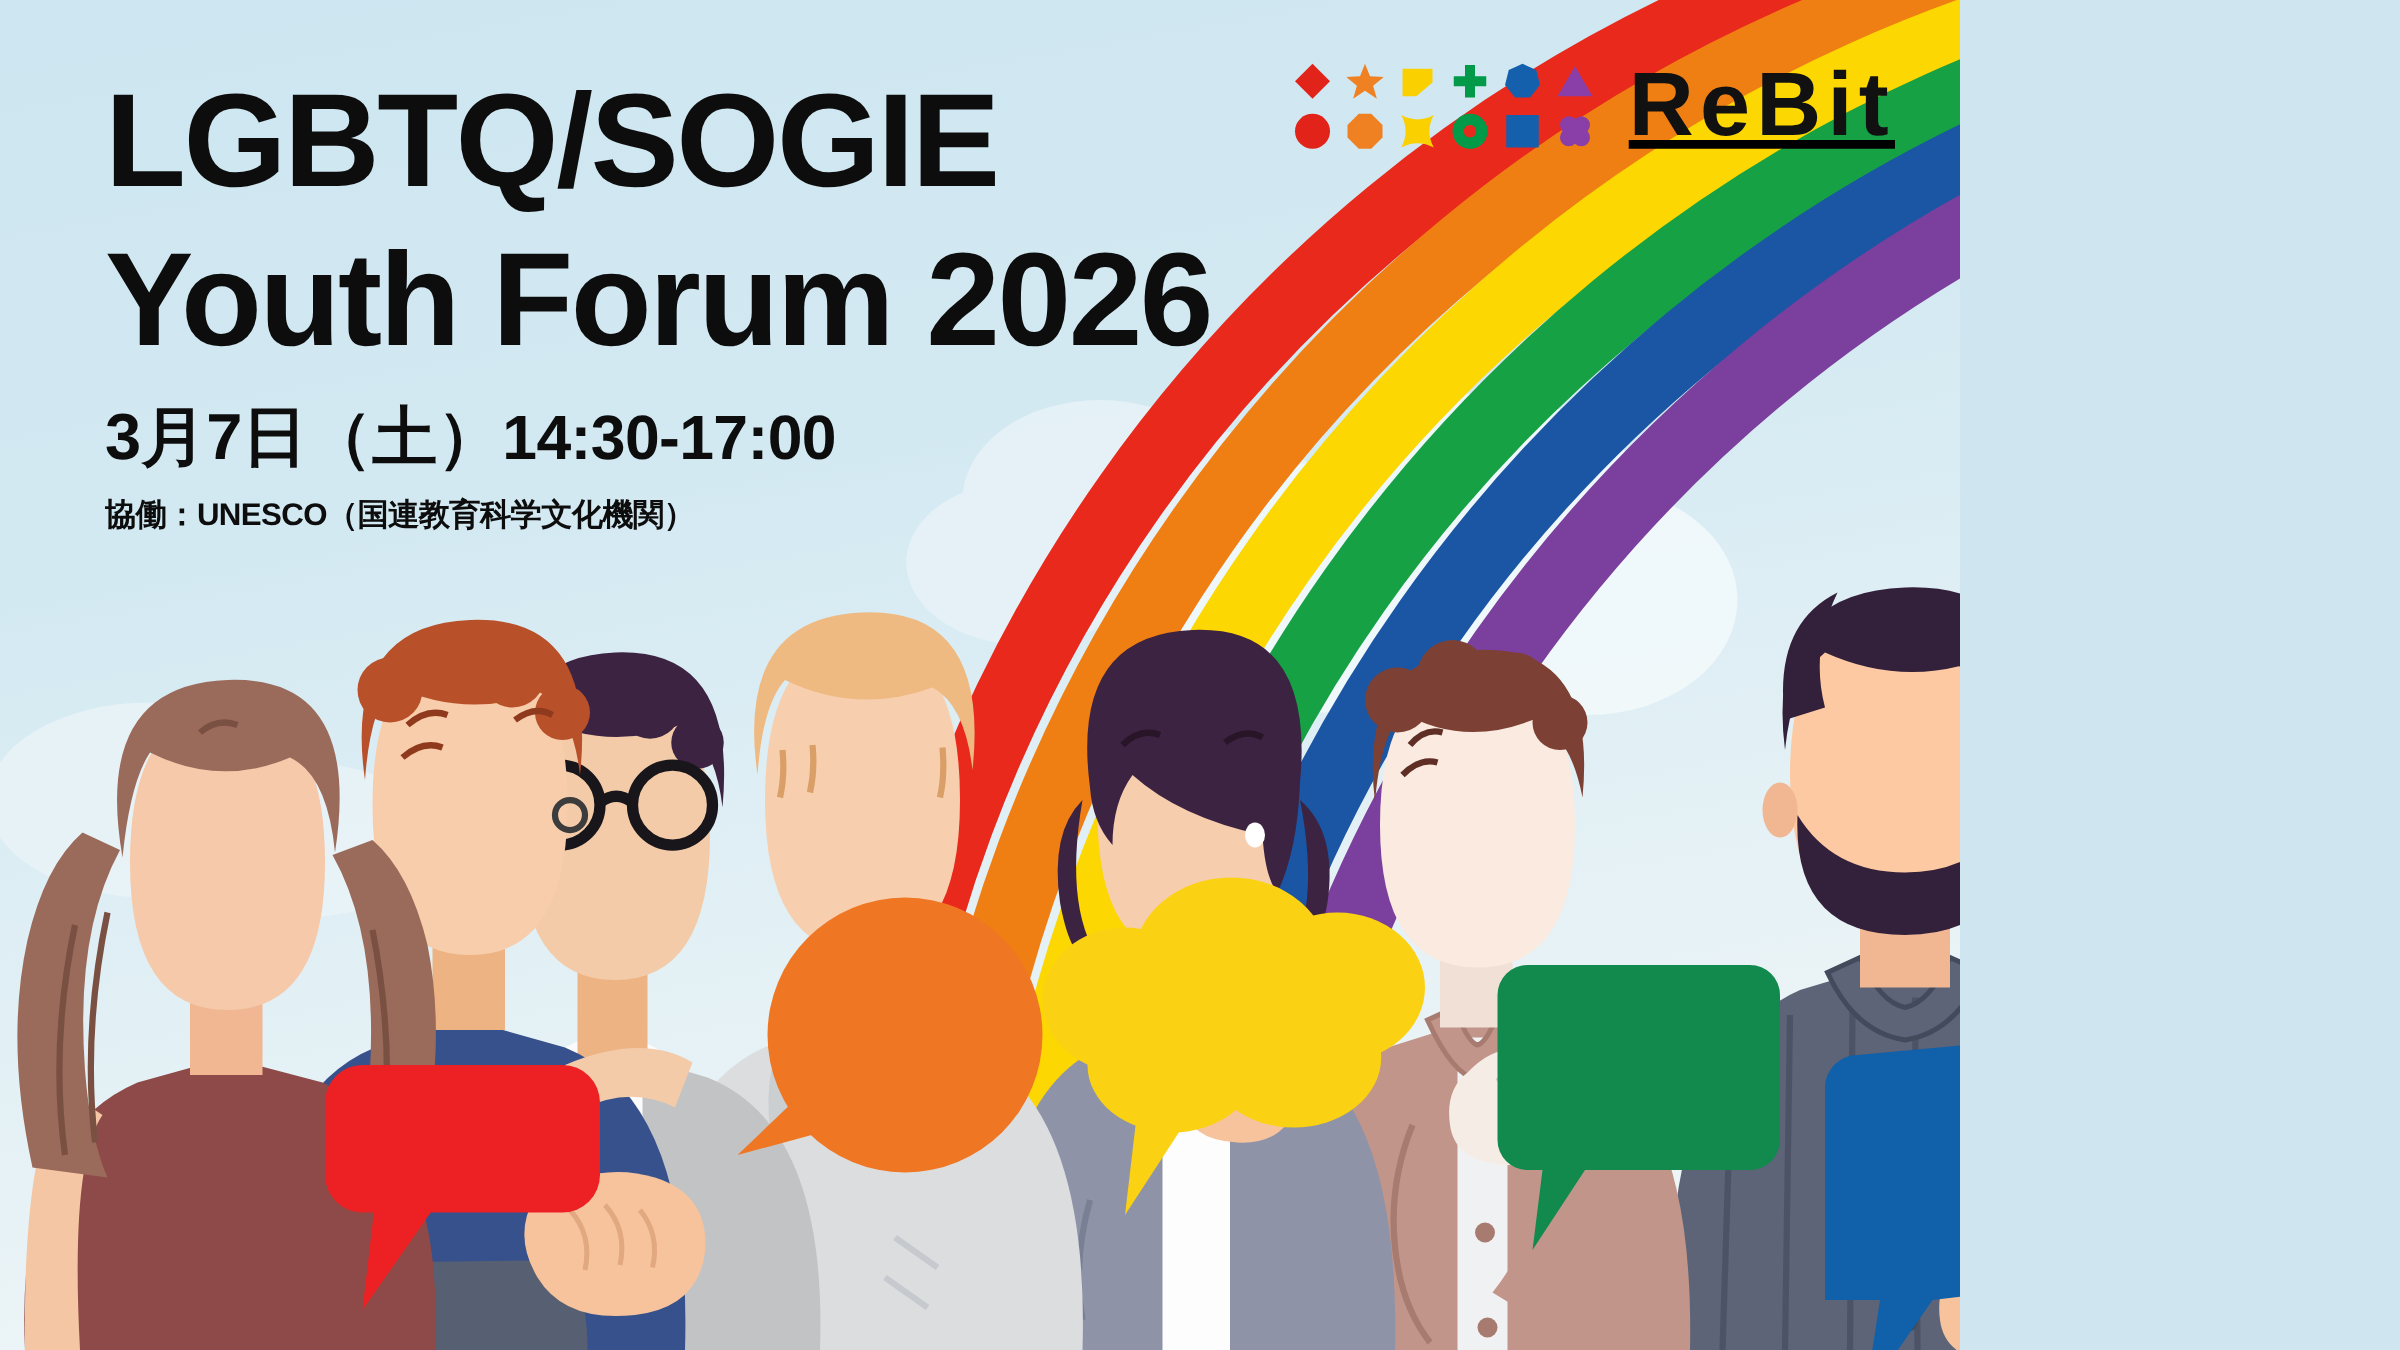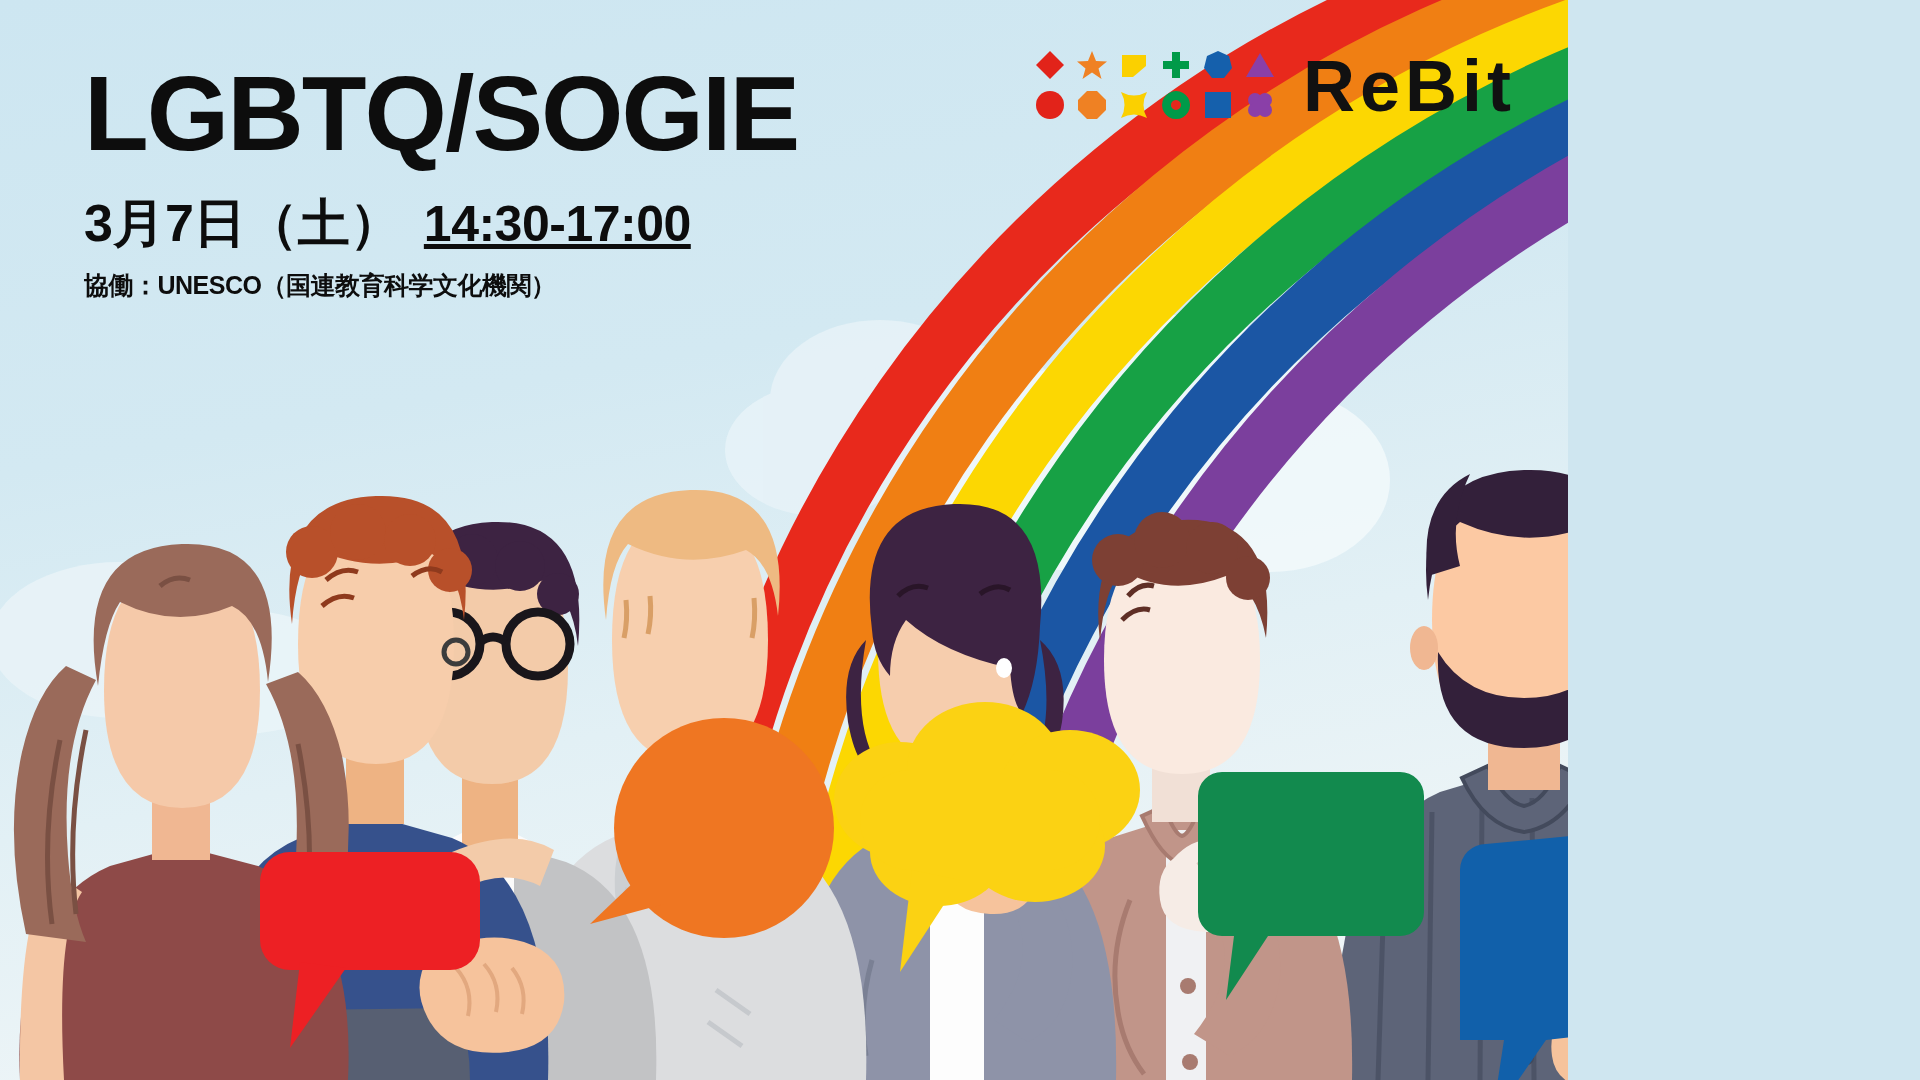--- a/index.html
+++ b/index.html
@@ -22,29 +22,29 @@
     font-weight:700;color:#0d0d0d;
     font-size:106px;line-height:1.16;letter-spacing:-2px;
     white-space:nowrap;margin:0;
   }
   .h1.l2{margin-top:4px;}
   .dateline{
     margin:22px 0 0 0;color:#0d0d0d;font-weight:700;
     font-size:52px;line-height:1;white-space:nowrap;
     font-family:"Liberation Sans","DejaVu Sans",sans-serif;
   }
-  .dateline .time{font-size:50px;margin-left:22px;letter-spacing:-0.5px;text-decoration:underline;}
+  .dateline .time{font-size:50px;letter-spacing:-0.5px;}
   .partner{
     margin:24px 0 0 0;color:#0d0d0d;font-weight:700;
     font-size:25px;line-height:1;white-space:nowrap;letter-spacing:-0.5px;
     font-family:"Liberation Sans","DejaVu Sans",sans-serif;
   }
 
   
-  #logo{position:absolute;right:52px;top:48px;z-index:45;display:flex;align-items:flex-end;gap:22px;}
+  #logo{position:absolute;right:52px;top:48px;z-index:45;display:flex;align-items:flex-start;gap:22px;text-decoration:underline;}
   #logo-marks{display:grid;grid-template-columns:repeat(6,34px);grid-template-rows:repeat(2,34px);
     column-gap:8px;row-gap:6px;align-items:center;justify-items:center;}
   .mk{width:30px;height:30px;}
   .logo-word{
     font-family:"Liberation Sans","DejaVu Sans",sans-serif;
     font-weight:700;font-size:72px;color:#111;letter-spacing:5px;line-height:1;
     margin-left:4px;
   }
 </style>
 </head>
@@ -327,20 +327,21 @@
 
     <g>
       <rect x="260" y="852" width="220" height="118" rx="30" fill="#ed2024"></rect>
       <path d="M300,962 L290,1048 L346,968 Z" fill="#ed2024"></path>
     </g>
 
   </svg>
 
   <div id="textblock">
     <div class="h1">LGBTQ/SOGIE</div>
+    <div class="h1 l2">Youth Forum 2026</div>
     <div class="dateline">
       <span>3月7日（土）</span><span class="time">14:30-17:00</span>
     </div>
     <div class="partner">協働：UNESCO（国連教育科学文化機関）</div>
   </div>
 
   <div id="logo">
     <div id="logo-marks">
       <svg class="mk" viewBox="0 0 30 30">
           <polygon points="15,1 29,15 15,29 1,15" fill="#e2231a"></polygon>

